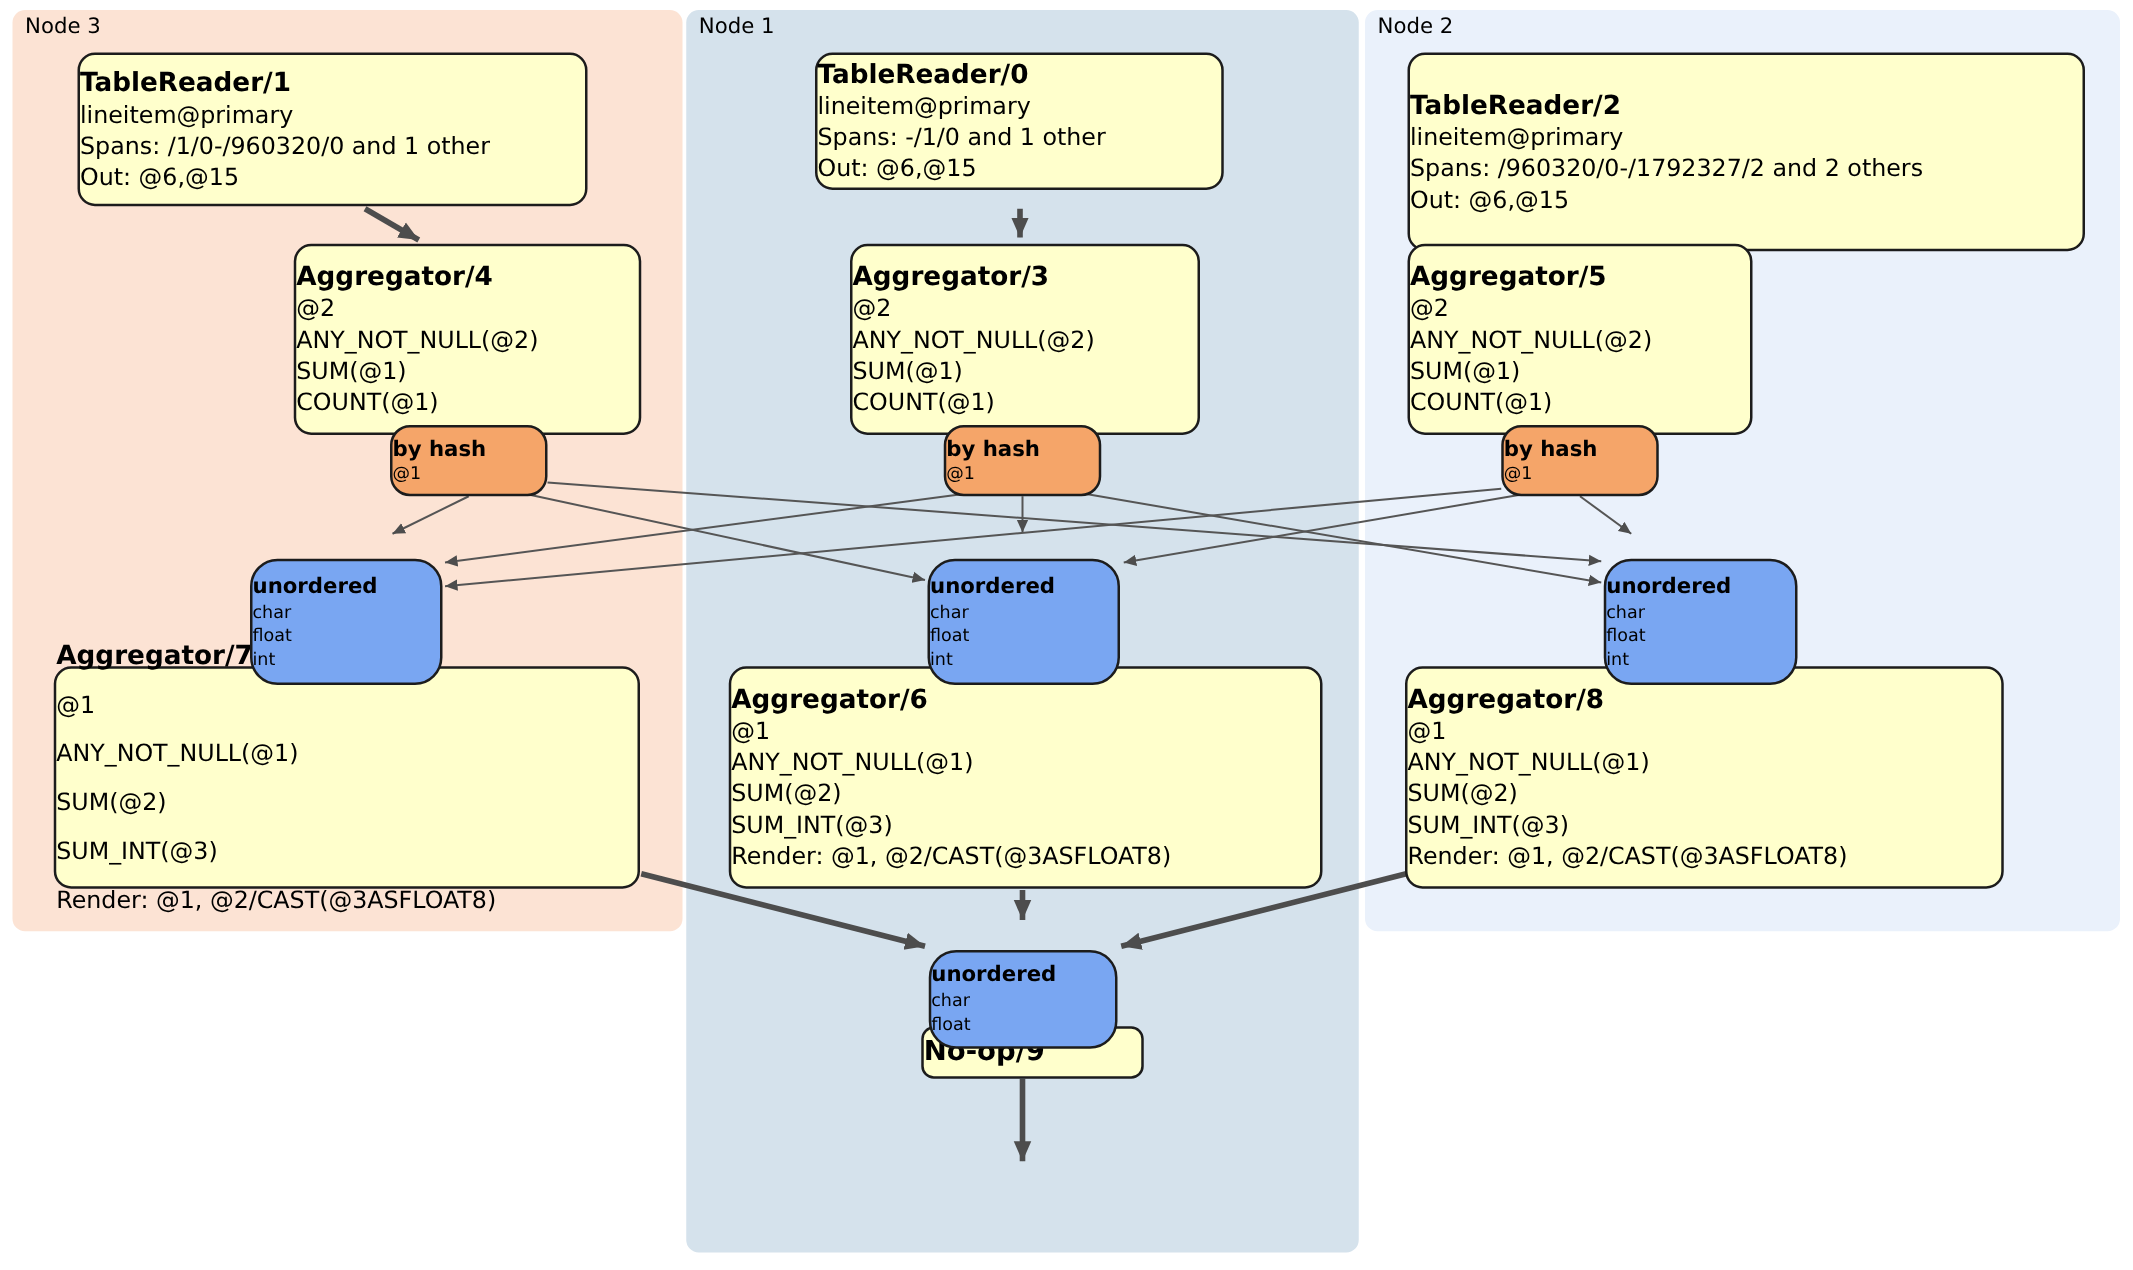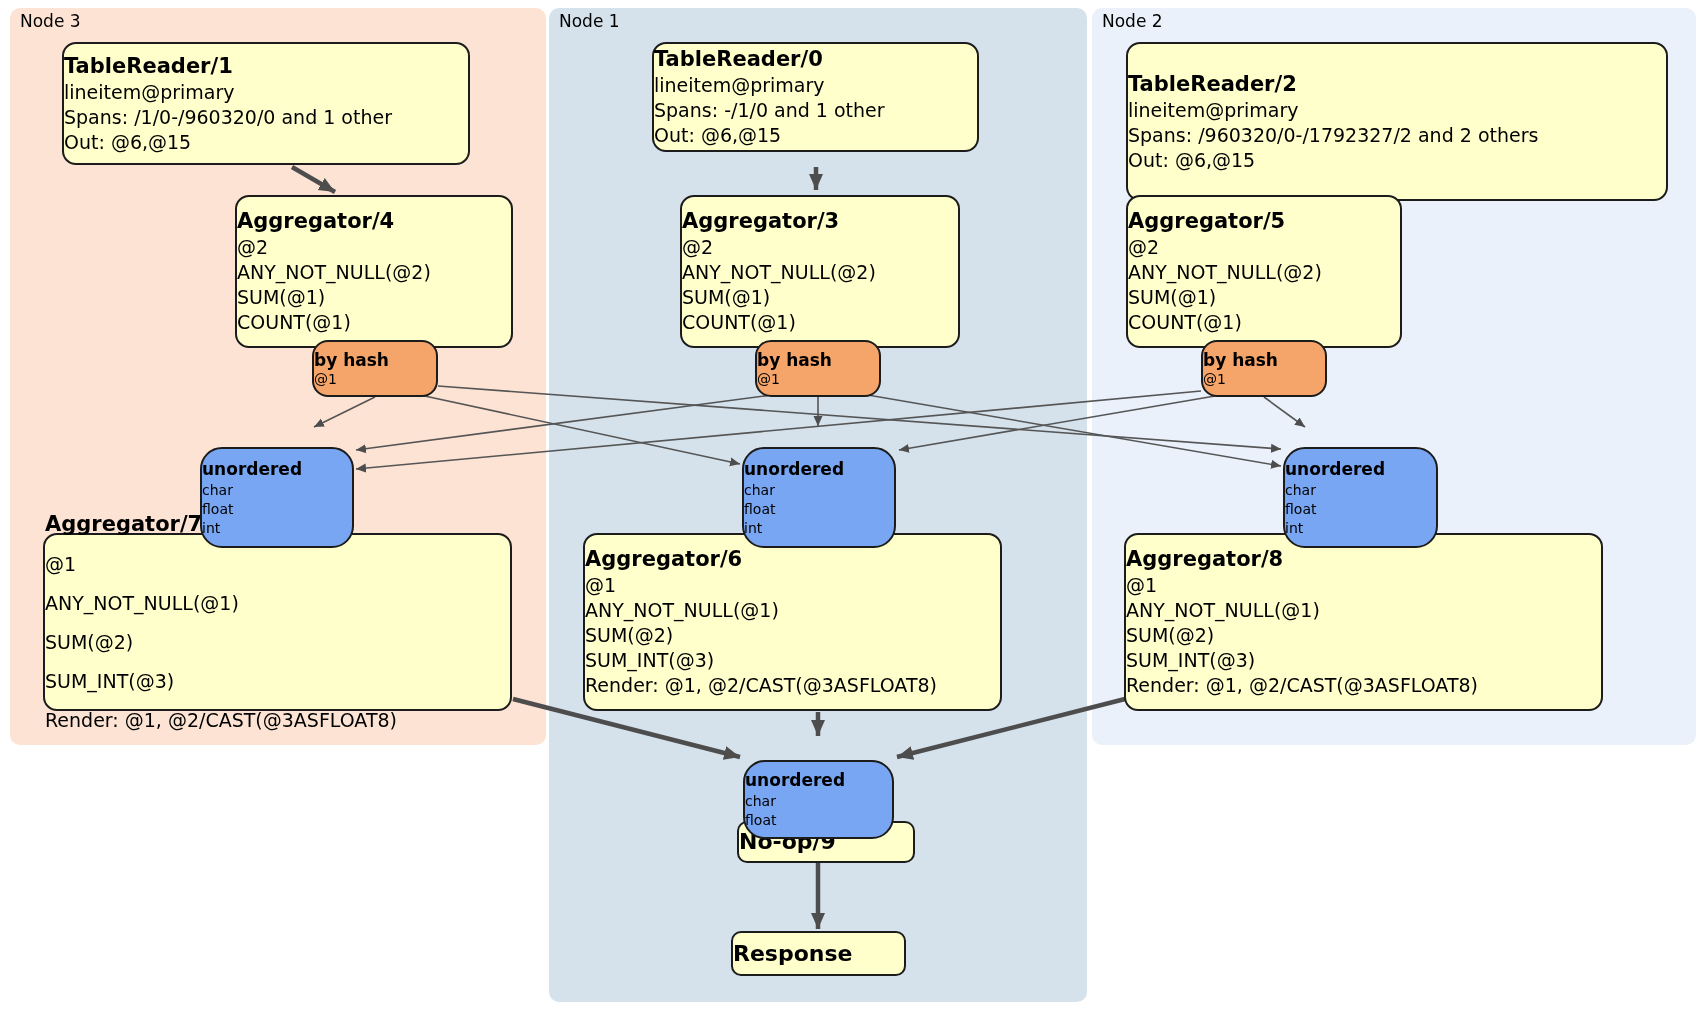--- a/index.html
+++ b/index.html
@@ -114,21 +114,21 @@
   <div class="box router" style="left:755px;top:340px;width:126px;height:57px;">
     <div class="t">by hash</div>
     <div class="l">@1</div>
   </div>
   <div class="box sync" style="left:742px;top:427px;width:154px;height:101px;">
     <div class="t">unordered</div>
     <div class="l">char</div>
     <div class="l">float</div>
     <div class="l">int</div>
   </div>
-  <div class="box op" style="left:583px;top:533px;width:419px;height:178px;">
+  <div class="box op" style="left:583px;top:533px;width:475px;height:178px;">
     <div class="t">Aggregator/6</div>
     <div class="l">@1</div>
     <div class="l">ANY_NOT_NULL(@1)</div>
     <div class="l">SUM(@2)</div>
     <div class="l">SUM_INT(@3)</div>
     <div class="l">Render: @1, @2/CAST(@3ASFLOAT8)</div>
   </div>
 
   <div class="box op" style="left:1126px;top:42px;width:542px;height:159px;">
     <div class="t">TableReader/2</div>
@@ -163,17 +163,14 @@
   </div>
 
   <div class="box sync" style="left:743px;top:740px;width:151px;height:79px;">
     <div class="t">unordered</div>
     <div class="l">char</div>
     <div class="l">float</div>
   </div>
   <div class="box op mini" style="left:737px;top:821px;width:178px;height:42px;border-radius:10px;">
     <div class="t">No-op/9</div>
   </div>
-  <div class="box op mini" style="left:731px;top:931px;width:175px;height:45px;border-radius:10px;">
-    <div class="t">Response</div>
-  </div>
 
 </div>
 
 </body></html>

